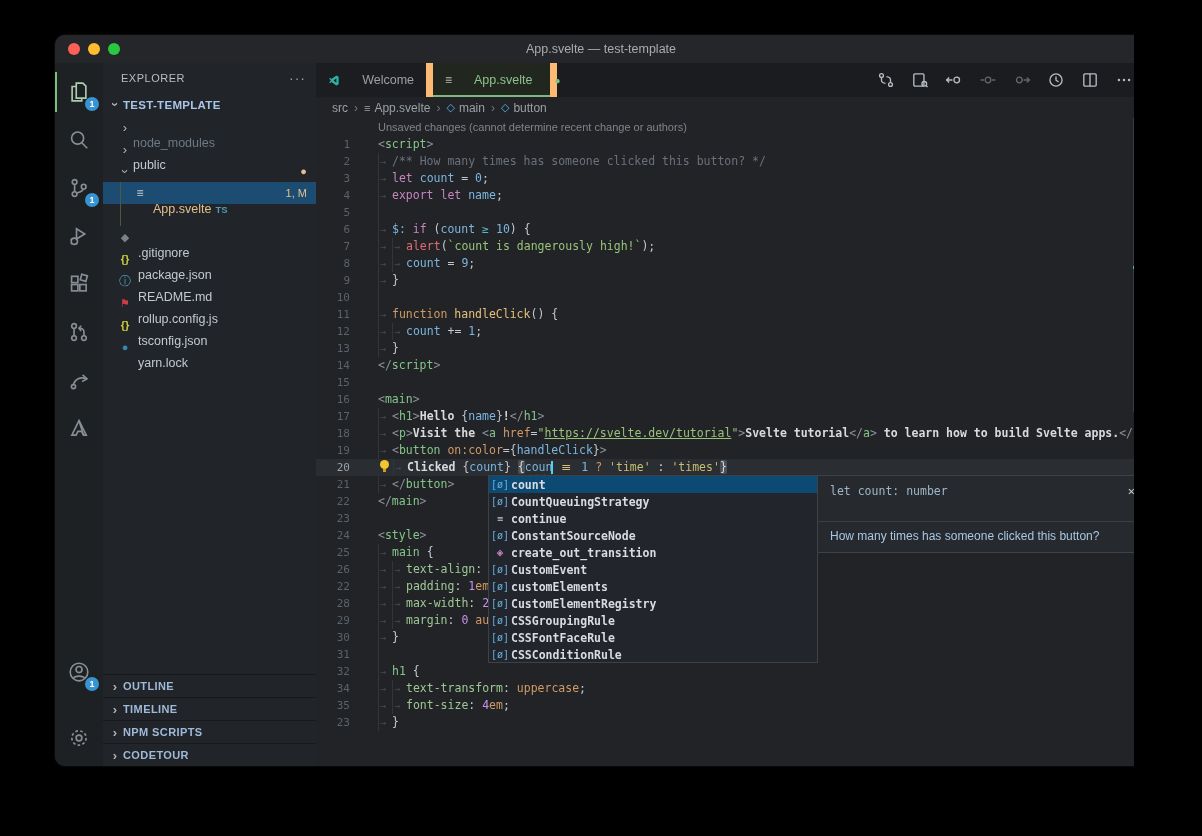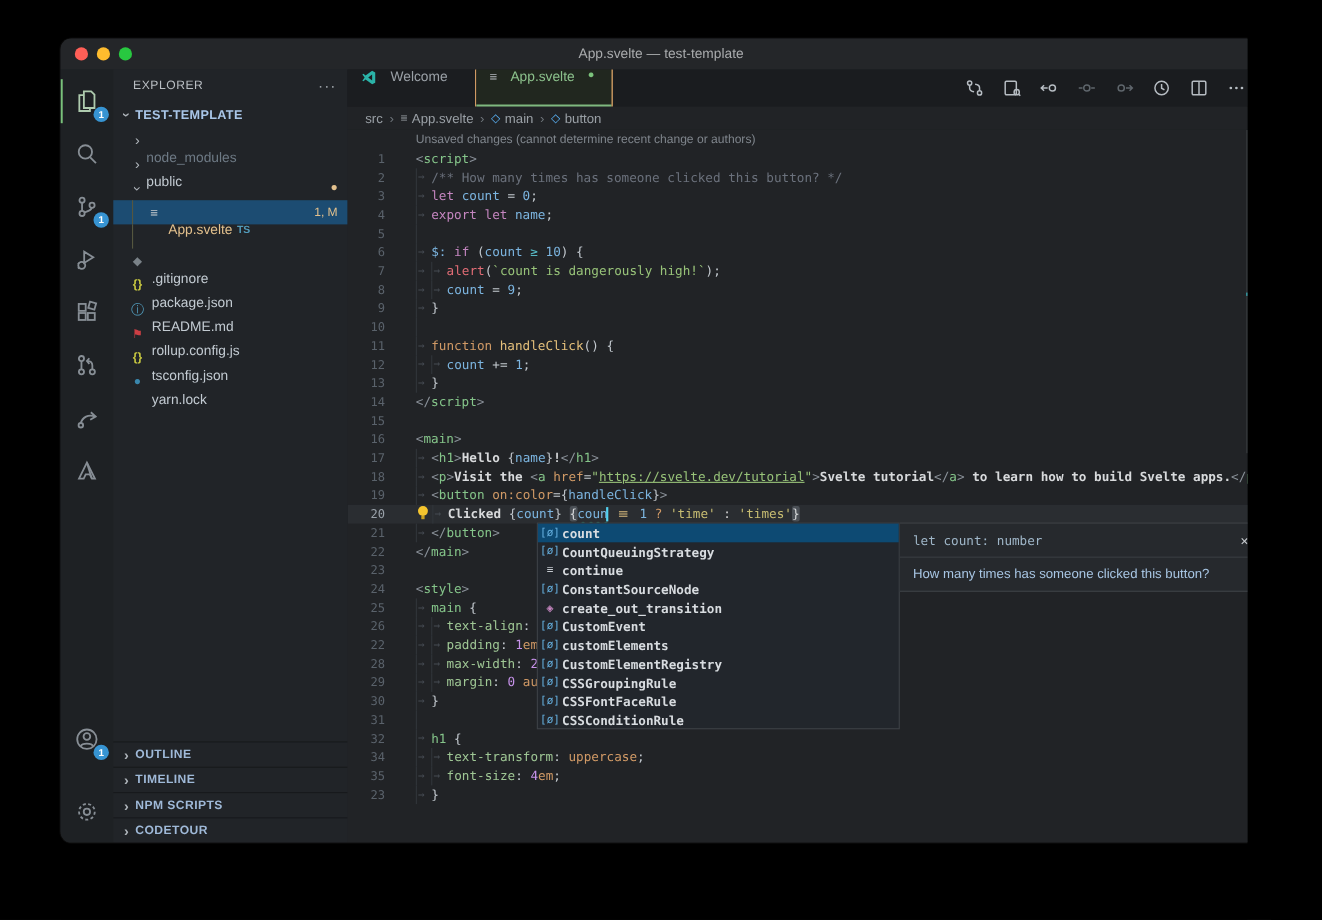--- a/index.html
+++ b/index.html
@@ -42,21 +42,21 @@
   .fi-yarn{color:#3a87ad;}
   .tlabel{flex:1;white-space:nowrap;overflow:hidden;text-overflow:ellipsis;margin-top:32px;}
   .tlabel.dim{color:#6e7a85;}
   .tlabel.gitmod{color:#e2c08d;}
   .tbadge{margin:0 9px 0 4px;color:#e2c08d;font-size:11px;flex:none;}
   #side-sections{margin-top:auto;}
   .srow{height:22px;display:flex;align-items:center;padding-left:4px;border-top:1px solid #17191c;color:#9fb9d8;font-weight:700;font-size:11px;letter-spacing:.4px;}
   
   .editorcol{flex:1;display:flex;flex-direction:column;min-width:0;}
   .tabbar{height:34px;background:#1a1c1f;display:flex;align-items:stretch;flex:none;}
-  .tab{display:flex;align-items:flex-start;gap:12px;padding:0 12px;box-sizing:border-box;background:#1b1d20;border-right:1px solid #fdba74;color:#9aa0a6;font-size:12.5px;}
+  .tab{display:flex;align-items:center;gap:22px;padding:0 12px;box-sizing:border-box;background:#1b1d20;border-right:7px solid #fdba74;color:#9aa0a6;font-size:12.5px;}
   .tab.active{background:#21271f;color:#8cc28c;box-shadow:inset 0 -2px 0 #7fb87f;}
   .tabicon{font-size:12px;color:#b4b8bc;}
   .dirty{color:#7cc47c;font-size:10px;}
   .tabactions{margin-left:auto;display:flex;align-items:center;gap:16px;padding-right:14px;color:#b6bcc2;}
   .eai{display:flex;align-items:center;}
   .eai.dim{color:#5f666c;}
   .breadcrumbs{height:21px;background:#212326;display:flex;align-items:center;gap:6px;padding-left:16px;font-size:12px;color:#9aa0a6;flex:none;}
   .csep{color:#6f767c;}
   .crumb{display:inline-flex;align-items:center;gap:4px;}
   .cic{font-size:11px;color:#9aa0a6;}
@@ -90,21 +90,21 @@
   .suggest{position:absolute;left:172px;top:357px;width:330px;height:188px;background:#22262c;border:1px solid #3e4246;box-sizing:border-box;z-index:5;}
   .sitem{display:flex;align-items:center;height:17px;font-size:11.5px;}
   .sitem.ssel{background:#0d4a73;}
   .sic{width:22px;text-align:center;flex:none;font-size:10px;}
   .sic.variable{color:#66b1e1;}
   .sic.keyword{color:#c5cad0;}
   .sic.module{color:#c586c0;font-size:11px;}
   .slab{color:#d8dce0;font-weight:700;white-space:nowrap;}
   
   .docpanel{position:absolute;left:502px;top:357px;width:326px;box-sizing:border-box;background:#26292d;border:1px solid #3e4246;border-left:none;z-index:5;}
-  .docsig{display:flex;align-items:center;height:29px;padding:0 8px 1px 12px;border-bottom:1px solid #3a3e42;}
+  .docsig{display:flex;align-items:center;height:29px;padding:0 8px 16px 12px;border-bottom:1px solid #3a3e42;}
   .sigtext{flex:1;font-family:"DejaVu Sans Mono",monospace;font-size:11.5px;color:#9fb6c8;}
   .docclose{color:#c8ccd0;font-size:12px;}
   .docbody{padding:7px 12px 9px;font-size:12px;color:#a8c6e4;font-family:"Liberation Sans",sans-serif;}
   
   .oscroll{position:absolute;right:0;top:0;width:14px;height:294px;background:#393c3f;z-index:4;}
   .omark-teal{position:absolute;left:0;top:148px;width:14px;height:3px;background:#35b8c4;}
   .omark-green{position:absolute;left:1px;top:153px;width:5px;height:8px;background:#6a9955;}
   svg{display:block;}
 </style>
 </head>

